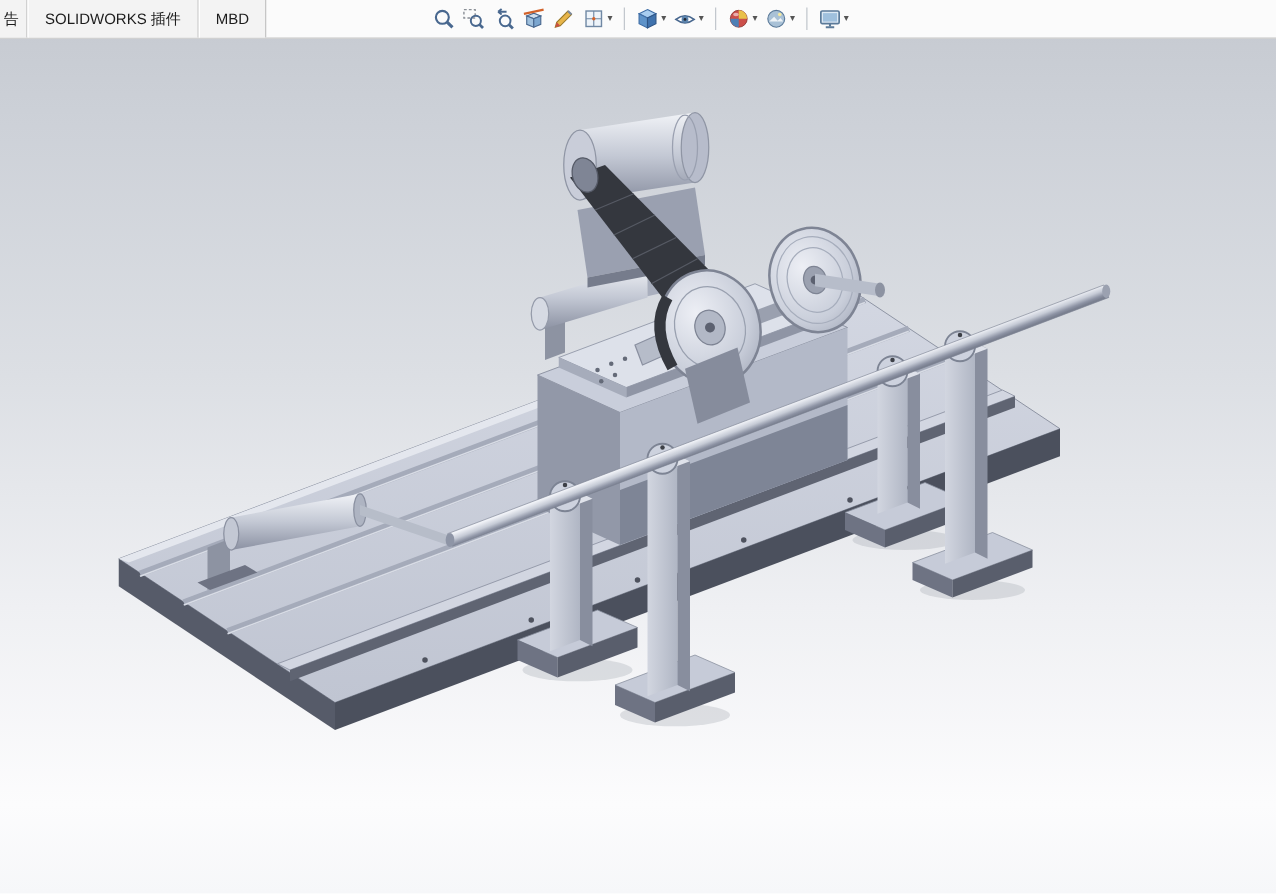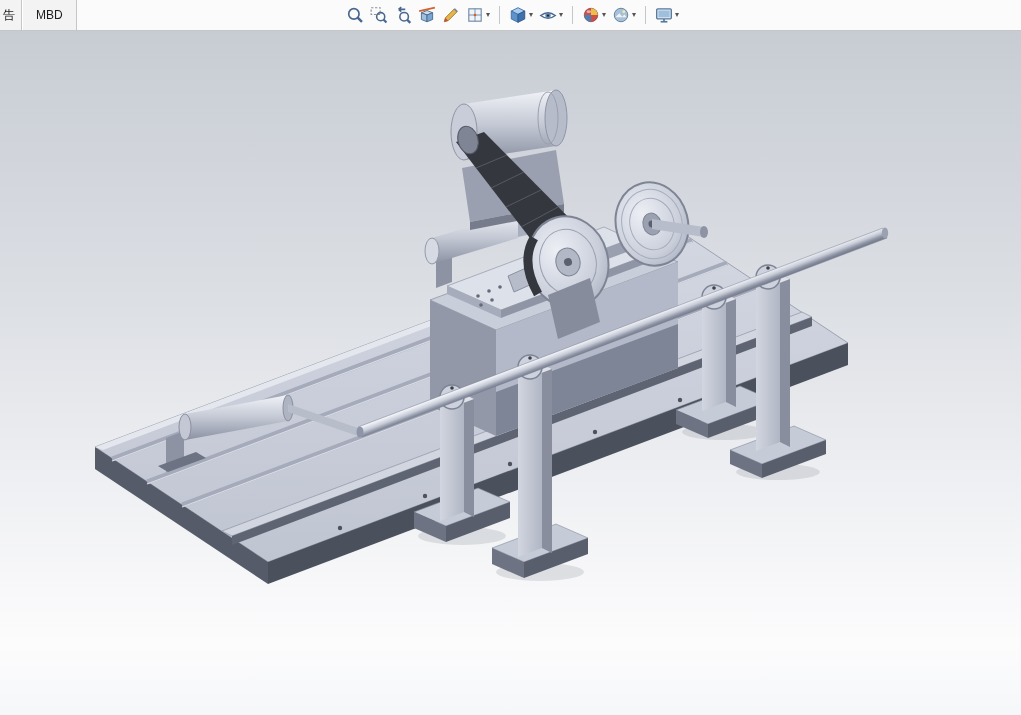--- a/index.html
+++ b/index.html
@@ -223,20 +223,21 @@
       <circle cx="714" cy="288" r="1.8"></circle>
         <circle cx="768" cy="268" r="1.8"></circle>
       <circle cx="452" cy="388" r="1.8"></circle>
         <circle cx="530" cy="358" r="1.8"></circle>
     </g>
   </svg>
 
   <div class="topstrip">
     <div class="tabs">
       <div class="tab tab-partial">告</div>
+      <div class="tab">SOLIDWORKS 插件</div>
       <div class="tab">MBD</div>
     </div>
 
     <div class="toolbar">
 
       <div class="tool">
         <svg width="18" height="18" viewBox="0 0 16 16">
           <circle cx="7" cy="7" r="4.6" fill="none" stroke="#49688f" stroke-width="1.5"></circle>
           <line x1="10.4" y1="10.4" x2="14.2" y2="14.2" stroke="#49688f" stroke-width="2.2"></line>
         </svg>

